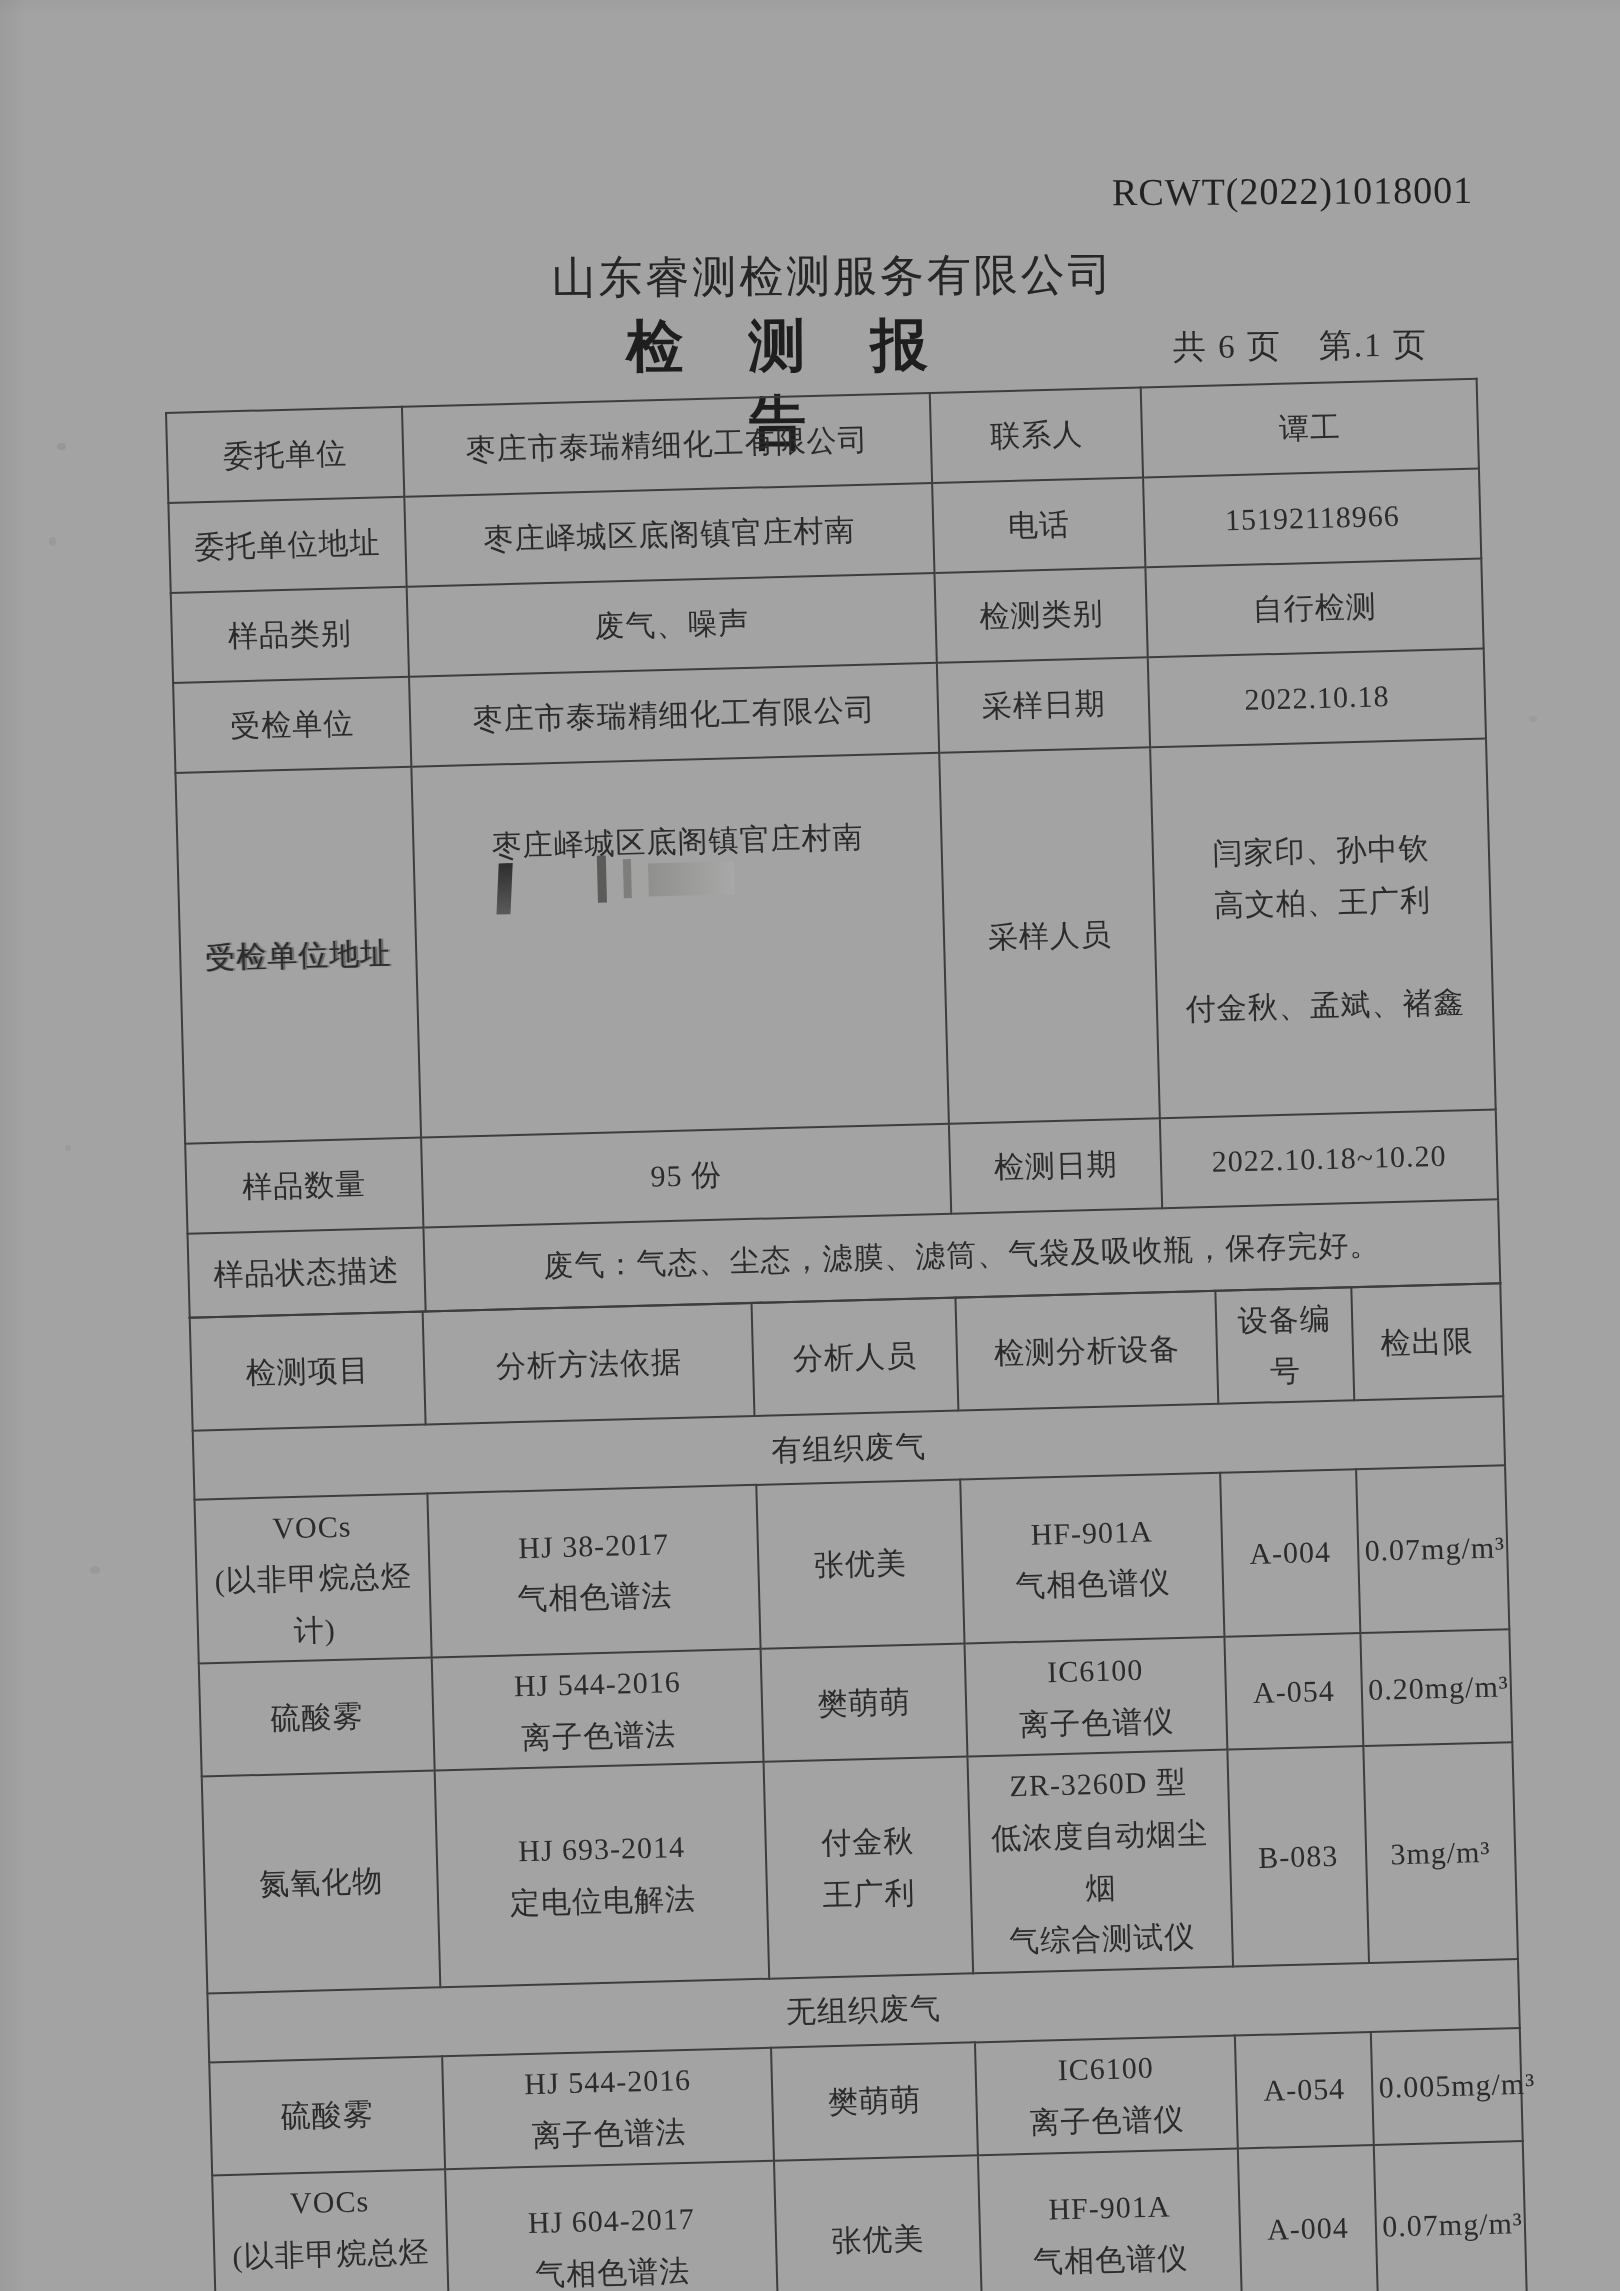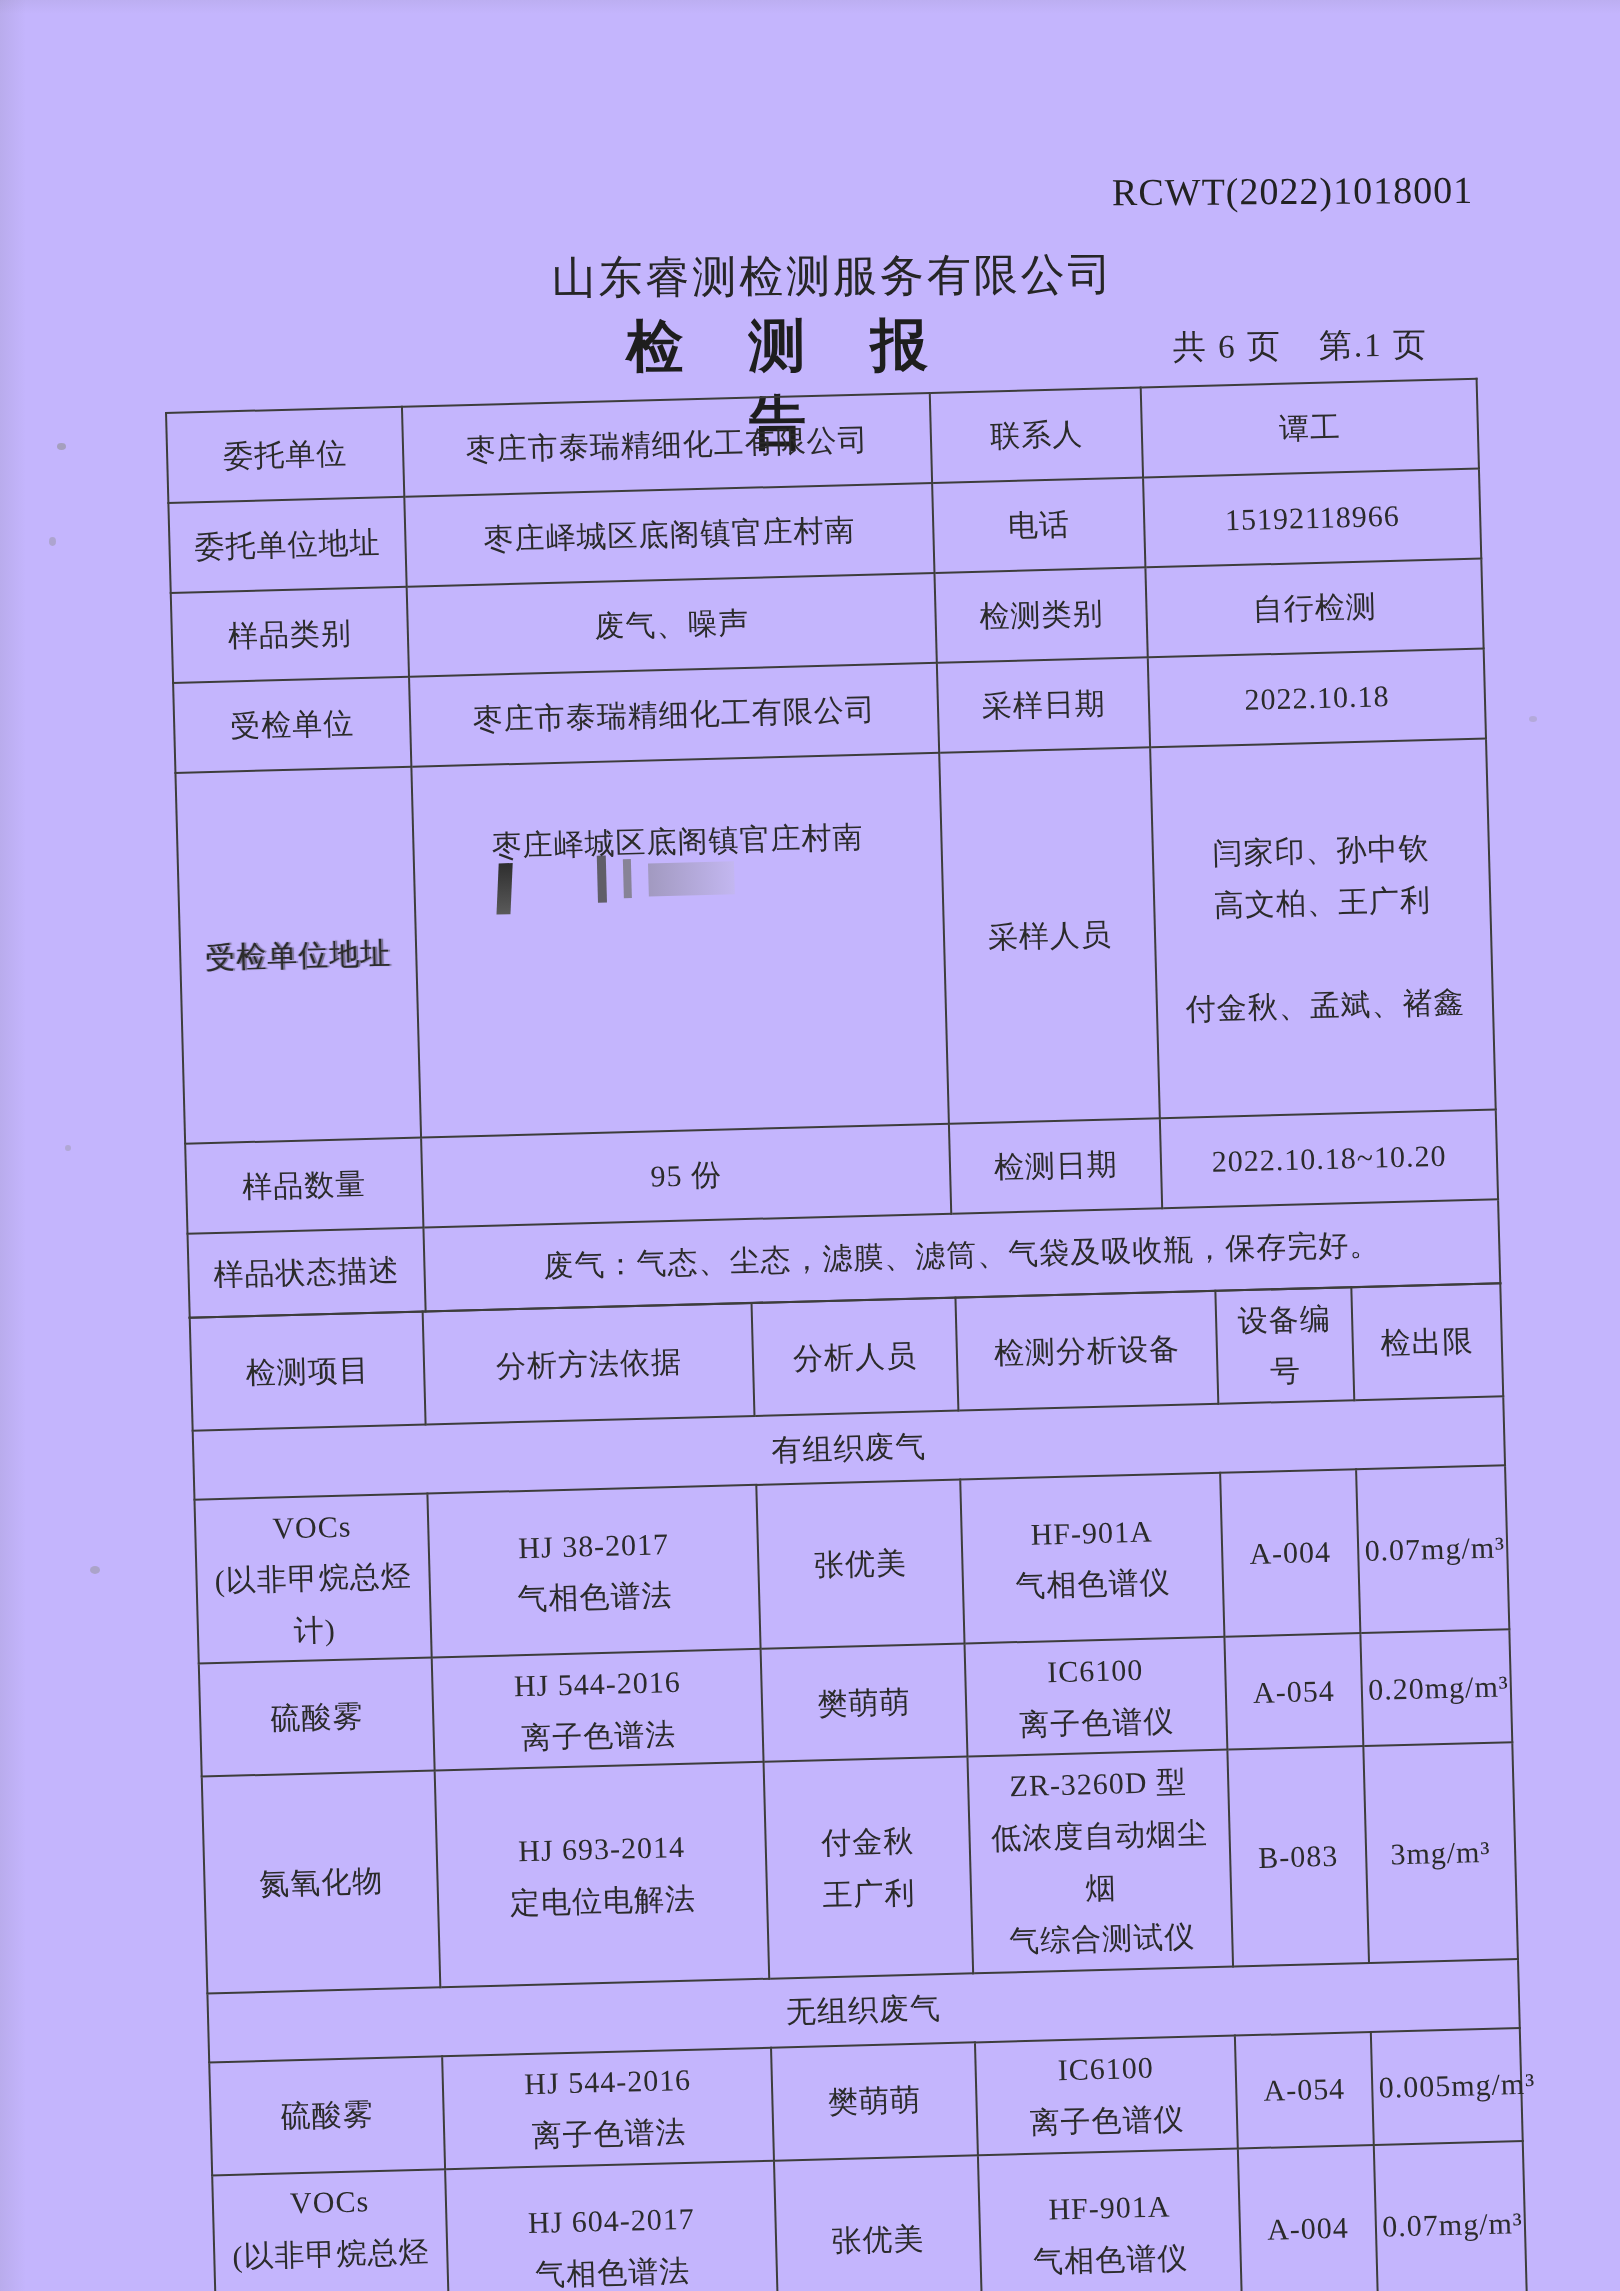--- a/index.html
+++ b/index.html
@@ -3,21 +3,21 @@
 <meta charset="utf-8">
 <style>
   * { margin:0; padding:0; box-sizing:border-box; }
   html,body { width:1620px; height:2292px; }
   body {
     font-family: "Liberation Serif", "DejaVu Serif", serif;
     background:#e8e8e6;
   }
   .page {
     position:relative; width:1620px; height:2292px;
-    background:#c4b5fd; overflow:hidden; color:#2b2b2b;
+    background:#a3a3a3; overflow:hidden; color:#2b2b2b;
   }
   
   .scan-edge-left {
     position:absolute; left:0; top:0; width:25.5px; height:100%;
     background:linear-gradient(to right, rgba(90,90,88,0.10), rgba(0,0,0,0)); 
   }
   .scan-edge-top {
     position:absolute; left:0; top:0; width:100%; height:13.7px;
     background:linear-gradient(to bottom, rgba(90,90,88,0.07), rgba(0,0,0,0));
   }

